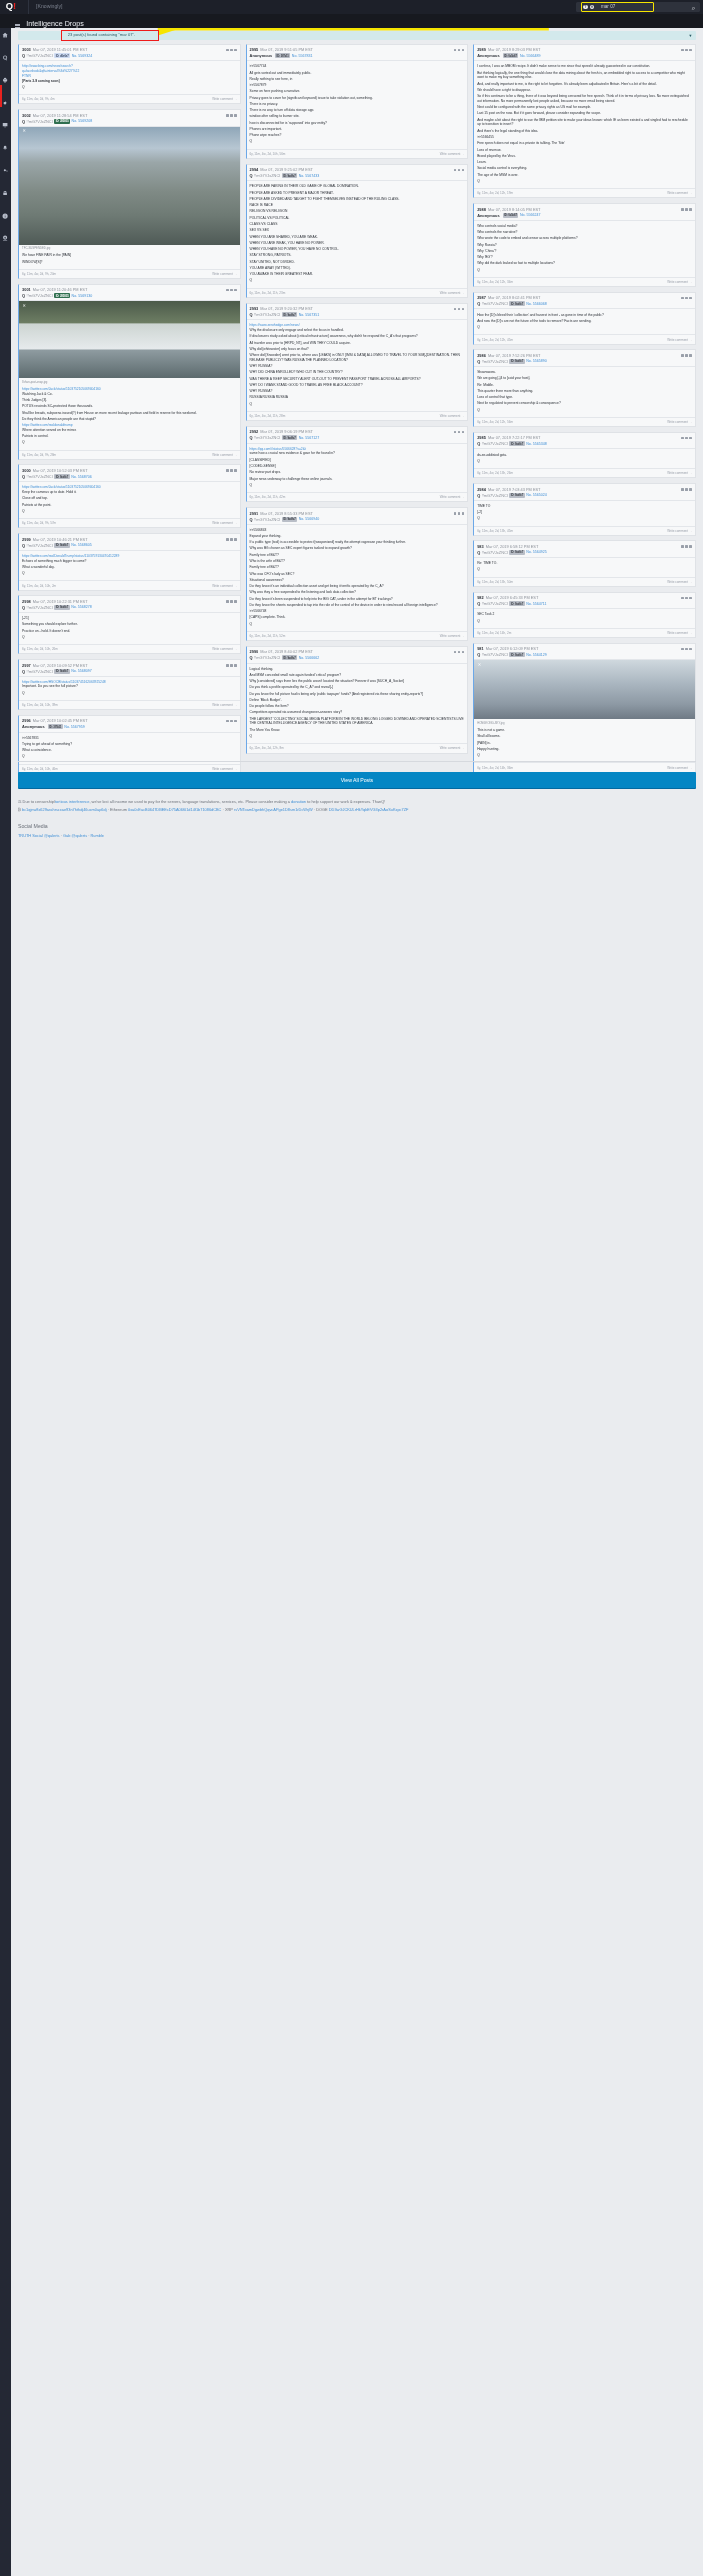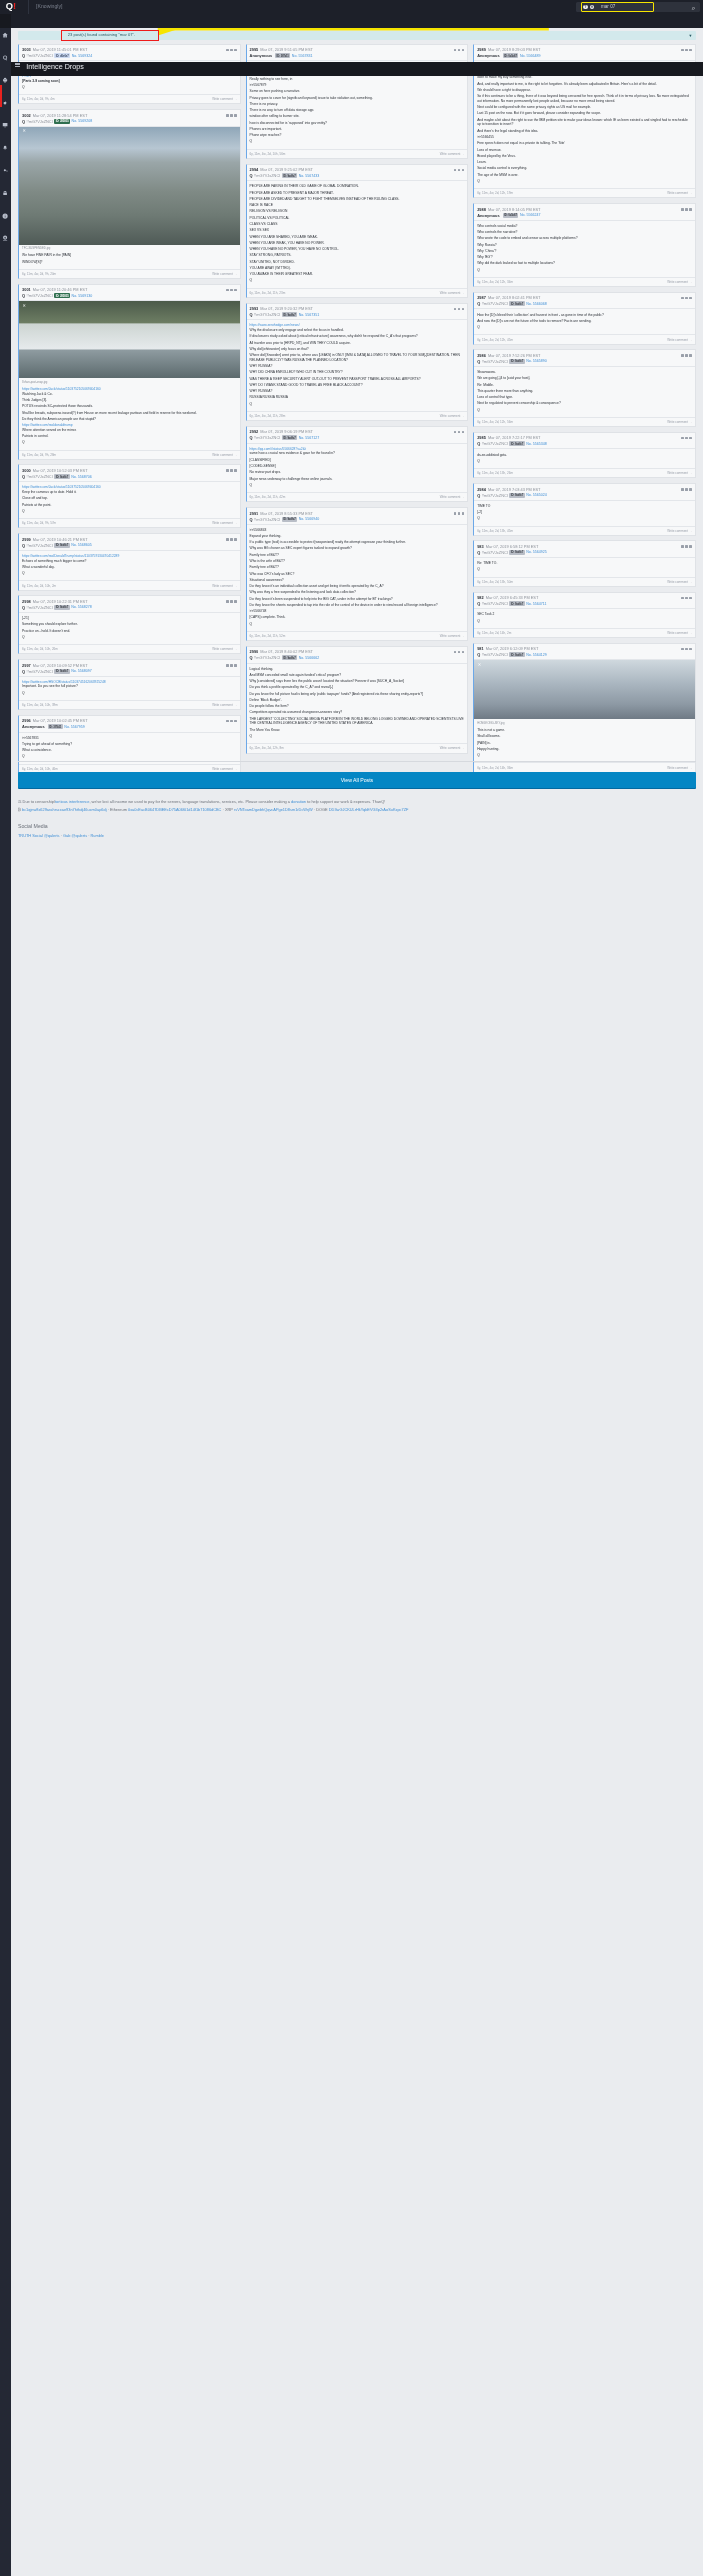--- a/index.html
+++ b/index.html
@@ -58,21 +58,21 @@
      font-size:3.6px; font-weight:bold; display:flex; align-items:center; justify-content:center;}
   #searchfield .xicon { width:4.6px; height:4.6px; border-radius:50%; background:#f2f2f2; color:#2e323c;
      font-size:3.6px; font-weight:bold; display:flex; align-items:center; justify-content:center;}
   #searchfield .sval { color:#c9ccd3; font-size:4.6px; margin-left:4.6px; }
   #searchicon {
     position:absolute; right:5.2px; top:2.1px; color:#e8eaee; font-size:6.2px;
   }
   
   #titlebar {
     position:absolute; left:10.8px; top:14px; width:692px; height:14.4px;
-    background:#17191f; display:flex; align-items:flex-start; z-index:35;margin-top:48px;
+    background:#17191f; display:flex; align-items:flex-end; z-index:35;
   }
   #titlebar .hamb {
     width:13.4px; display:flex; align-items:center; justify-content:center;
   }
   #titlebar .hamb span { display:block; width:5.7px; height:0.8px; background:#a9aeba; margin:0.8px 0; }
   #titlebar h1 {
     color:#eceef2; font-size:7.2px; font-weight:normal; margin-left:2.1px;
   }
   
   #main {

